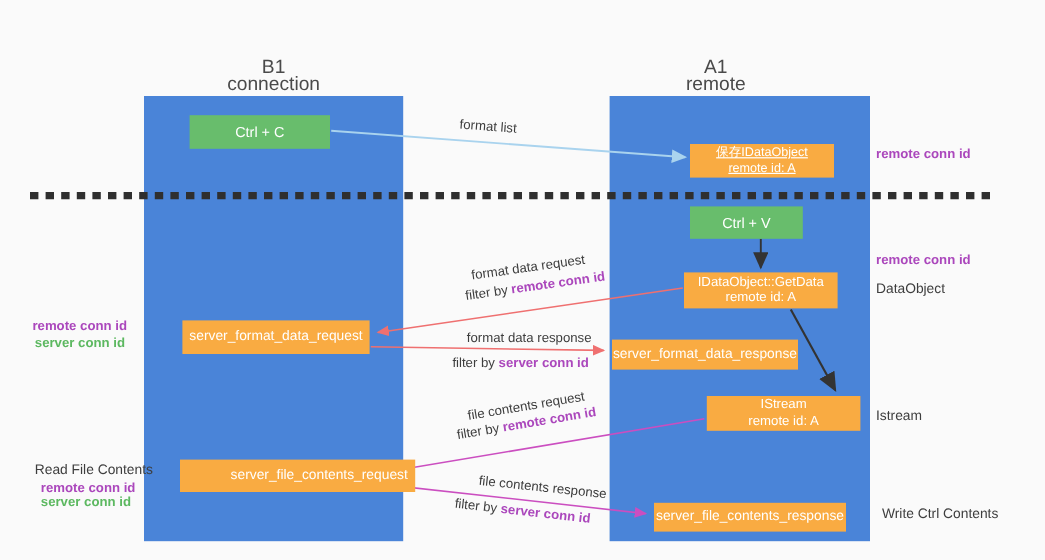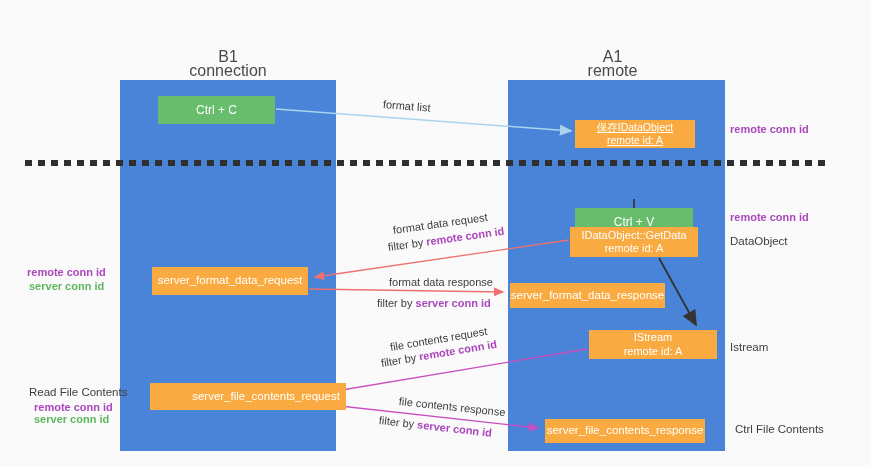--- a/index.html
+++ b/index.html
@@ -6,21 +6,21 @@
     --background:#fafafa; --column-blue:#4a84d8; --box-green:#68bd6c; --box-orange:#f9ab42;
     --arrow-lightblue:#a9d3ee; --arrow-salmon:#ef7070; --arrow-magenta:#cb4ec0; --arrow-black:#333333;
     --text-dark:#3d3d3d; --text-purple:#ab47bc; --text-green:#5cb860; --dash-black:#2f2f2f;
   }
   html,body{margin:0;padding:0;}
   body{background:var(--background);font-family:"Liberation Sans","DejaVu Sans",sans-serif;}
   #canvas{position:relative;width:871px;height:467px;background:var(--background);overflow:hidden;}
   .title{position:absolute;left:0;top:6px;width:871px;text-align:center;font-size:15px;line-height:19px;color:var(--text-dark);}
   .col-header{position:absolute;top:50px;text-align:center;font-size:16px;line-height:14px;color:#4a4a4a;}
   .col-header.left{left:120px;width:216px;}
-  .col-header.right{left:504px;width:217px;}
+  .col-header.right{left:488px;width:217px;}
   .column{position:absolute;top:80px;height:371px;background:var(--column-blue);z-index:1;}
   .column.left{left:120px;width:216px;}
   .column.right{left:508px;width:217px;}
   svg.overlay{position:absolute;left:0;top:0;z-index:2;pointer-events:none;}
   .box{position:absolute;z-index:3;display:flex;flex-direction:column;align-items:center;justify-content:center;color:#fff;text-align:center;}
   .box.green{background:var(--box-green);font-size:12px;}
   .box.orange{background:var(--box-orange);font-size:11px;line-height:13.5px;}
   .lbl{position:absolute;z-index:4;font-size:11px;color:var(--text-dark);white-space:nowrap;transform-origin:left center;}
   .lbl b.purple{color:var(--text-purple);font-weight:bold;}
   .side-purple{position:absolute;z-index:4;font-size:11px;font-weight:bold;color:var(--text-purple);white-space:nowrap;}
@@ -74,21 +74,21 @@
     <line class="s-mg" x1="313" y1="403" x2="538" y2="428" stroke-width="1.3" marker-end="url(#ah-mg)"></line>
   </svg>
 
   <div class="box green" style="left:158px;top:96px;width:117px;height:28px;">
     <span>Ctrl + C</span>
   </div>
   <div class="box orange" style="left:575px;top:120px;width:120px;height:28px;font-size:10.5px;line-height:13px;text-decoration:underline;">
     <span>保存IDataObject</span>
     <span>remote id: A</span>
   </div>
-  <div class="box green" style="left:575px;top:172px;width:118px;height:27px;margin-top:36px;">
+  <div class="box green" style="left:575px;top:172px;width:94px;height:27px;">
     <span>Ctrl + V</span>
   </div>
   <div class="box orange" style="left:570px;top:227px;width:128px;height:30px;">
     <span>IDataObject::GetData</span>
     <span>remote id: A</span>
   </div>
   <div class="box orange" style="left:152px;top:267px;width:156px;height:28px;font-size:11.5px;">
     <span>server_format_data_request</span>
   </div>
   <div class="box orange" style="left:510px;top:283px;width:155px;height:25px;font-size:11.5px;">
@@ -124,21 +124,21 @@
 
   <div class="lbl" style="left:399px;top:395px;transform:rotate(6deg);">file contents response</div>
   <div class="lbl" style="left:379px;top:414px;transform:rotate(6.5deg);">
     <span>filter by </span><b class="purple">server conn id</b>
   </div>
 
   <div class="side-purple" style="left:730px;top:123px;">remote conn id</div>
   <div class="side-purple" style="left:730px;top:211px;">remote conn id</div>
   <div class="side-dark" style="left:730px;top:235px;">DataObject</div>
   <div class="side-dark" style="left:730px;top:341px;">Istream</div>
-  <div class="side-dark" style="left:735px;top:423px;">Ctrl File Contents</div>
+  <div class="side-dark" style="left:735px;top:423px;">Write Ctrl Contents</div>
 
   <div class="side-purple" style="left:27px;top:266px;">remote conn id</div>
   <div class="side-green" style="left:29px;top:280px;">server conn id</div>
   <div class="side-dark" style="left:29px;top:386px;">Read File Contents</div>
   <div class="side-purple" style="left:34px;top:401px;">remote conn id</div>
   <div class="side-green" style="left:34px;top:413px;">server conn id</div>
 
 </div>
 
 </body></html>

